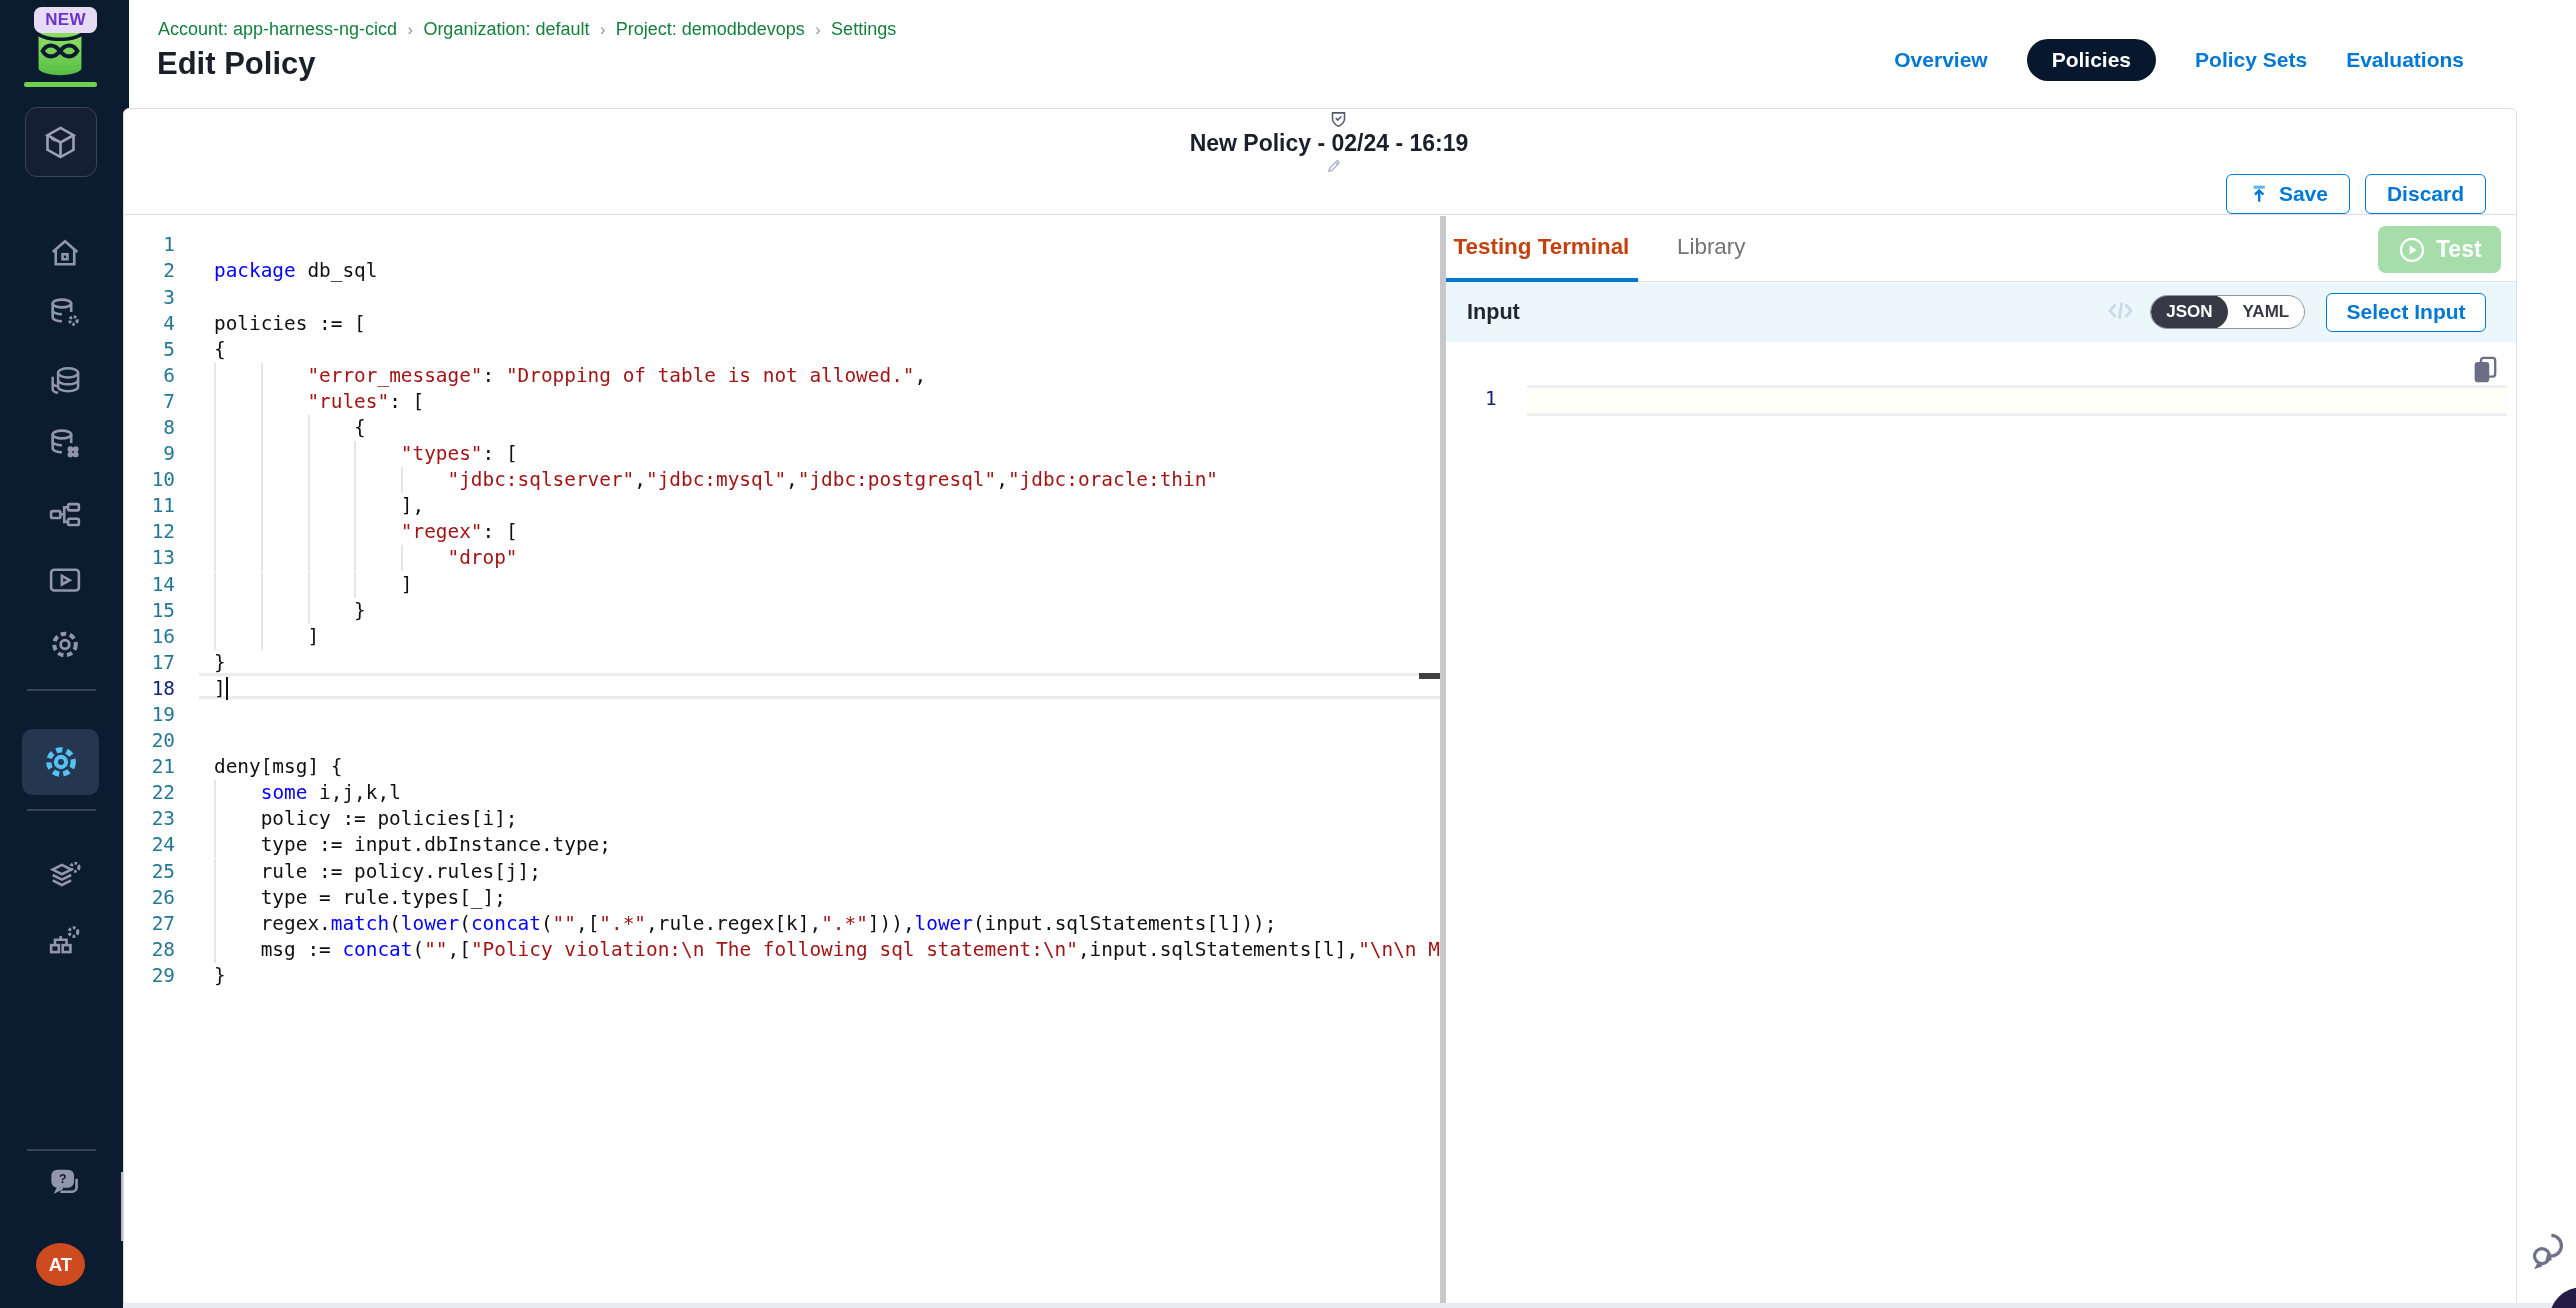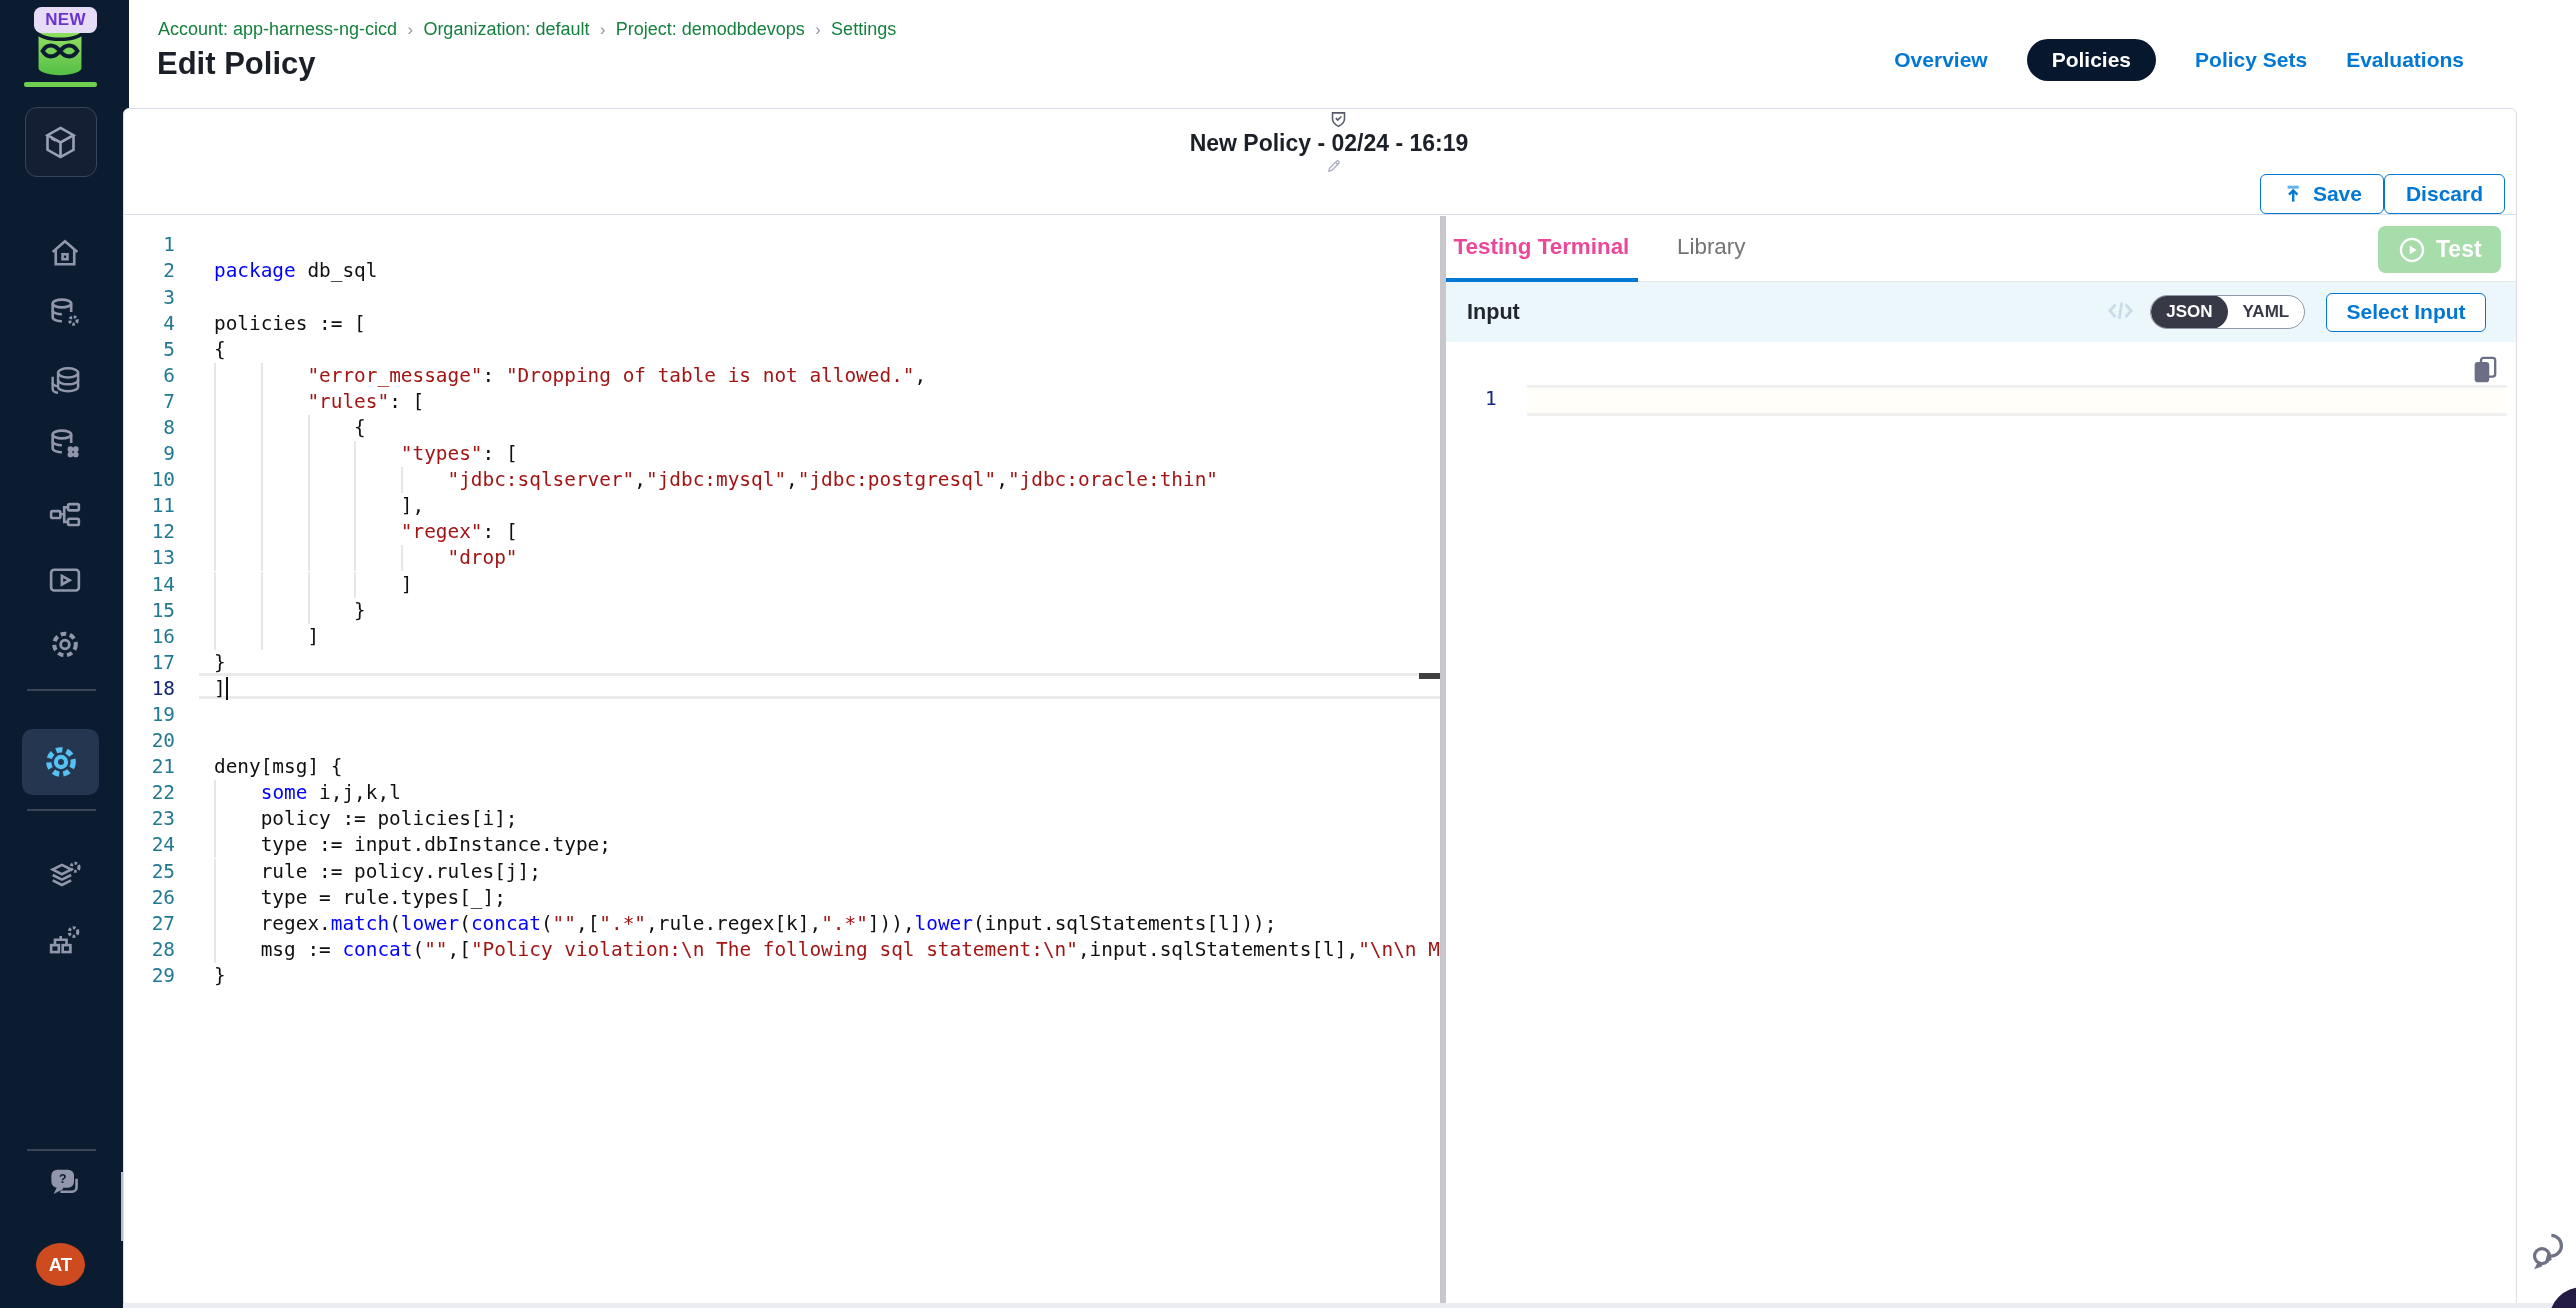--- a/index.html
+++ b/index.html
@@ -37,21 +37,21 @@
   #top-nav .nav-item.active { background:#07182e; color:#ffffff; padding:9px 25px; border-radius:745px; }
 
   
   #card { position:absolute; left:123px; top:108px; width:2394px; height:1195px;
           border:0.7px solid #dcdde8; border-radius:6px 6px 0 0; background:#fff; }
   #card-header { position:absolute; left:0; top:0; width:100%; height:106px; border-bottom:0.7px solid #dcdde8;
                  display:flex; align-items:center;flex-direction:column; }
   #policy-shield { margin-left:37px; width:33px; height:33px; color:#565b6b; }
   #policy-name { margin-left:18px; font-size:23px; font-weight:700; color:#1b1f27; }
   #policy-edit { margin-left:27px; width:28px; height:28px; color:#a9abc0; cursor:pointer; }
-  #header-actions { margin-left:auto; margin-right:11px; display:flex; gap:0; }
+  #header-actions { margin-left:auto; margin-right:30px; display:flex; gap:15px; }
   .btn-outline { display:flex; align-items:center; justify-content:center; gap:9px; height:40px;
                  border:1.5px solid #0278d5; border-radius:6px; background:#fff; color:#0278d5;
                  font-size:21px; font-weight:600; padding:0 21px; cursor:pointer; }
 
   
   #card-body { position:absolute; left:0; top:107px; width:100%; height:1088px; display:flex; }
   #code-pane { position:relative; width:1316px; height:100%; overflow:hidden; background:#fff;
                font-family:"DejaVu Sans Mono", monospace; font-size:19.4px; }
   .cl { position:absolute; left:0; width:100%; height:26px; line-height:26px; white-space:pre; }
   .cl .num { position:absolute; left:0; top:0; width:51px; text-align:right; color:#237893; }
@@ -63,21 +63,21 @@
                   border-bottom:3px solid #ebebeb; }
   #cursor { position:absolute; width:2.2px; height:23px; background:#111; }
   #ruler-dash { position:absolute; right:0; width:21px; height:6px; background:#3f3f3f; }
   #splitter { width:6px; height:100%; background:#c8c8cc; cursor:col-resize; }
 
   
   #right-panel { position:relative; flex:1; height:100%; background:#fff; }
   #tabs-row { position:absolute; left:0; top:0; width:100%; height:66px; border-bottom:1.5px solid #e4e5ec; }
   #tab-underline { position:absolute; left:0; top:62px; width:192px; height:4.5px; background:#0278d5; }
   .tab { position:absolute; top:18px; font-size:22.4px; cursor:pointer; }
-  #tab-testing { left:7.5px; color:#ec4899; font-weight:700; }
+  #tab-testing { left:7.5px; color:#c2410c; font-weight:700; }
   #tab-library { left:231px; color:#737373; font-weight:400; }
   #test-btn { position:absolute; top:10.4px; right:15px; height:47px; padding:0 19.4px; background:#a7dcab;
               border:none; border-radius:7.5px; color:#fff; font-size:23px; font-weight:700;
               display:flex; align-items:center; gap:10.4px; cursor:default; }
   #input-bar { position:absolute; left:0; top:66px; width:100%; height:60px; background:#ecf7fb;
                display:flex; align-items:center; }
   #input-label { margin-left:21px; font-size:21.6px; font-weight:600; color:#22272f; }
   #code-format-icon { margin-left:auto; width:33px; height:30px; color:#c9dbe8; }
   #format-toggle { margin-left:13.4px; height:34px; border:1.5px solid #9596a9; border-radius:18px; background:#fff;
                    display:flex; align-items:center; overflow:hidden; cursor:pointer; }

